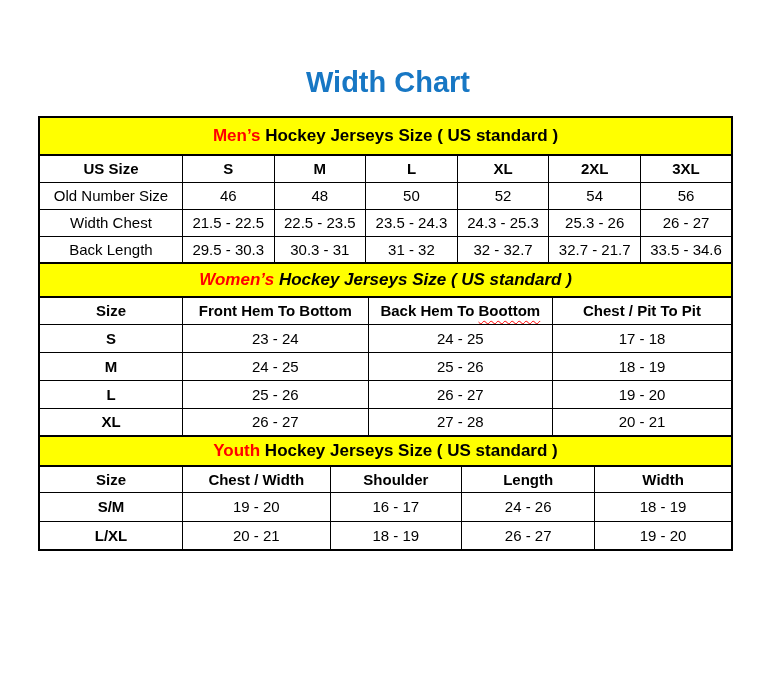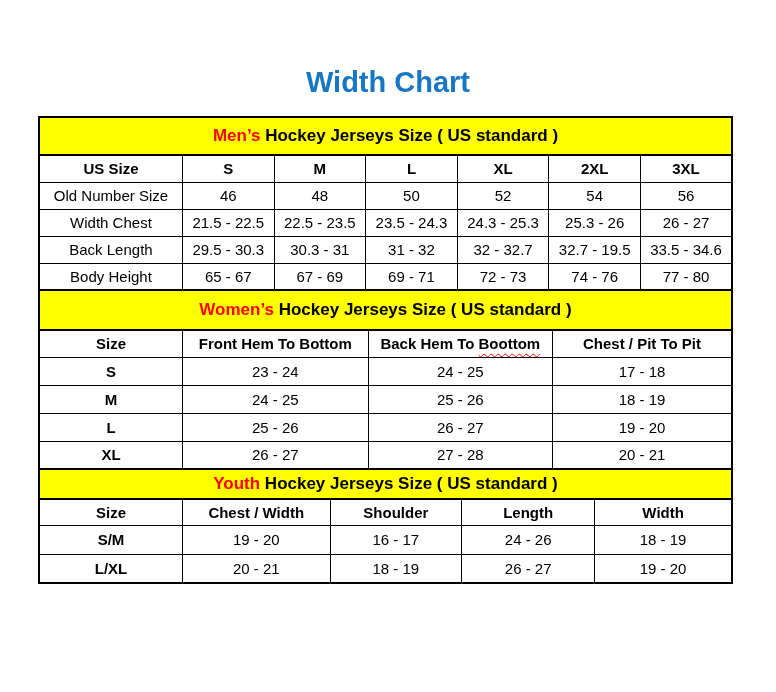--- a/index.html
+++ b/index.html
@@ -43,21 +43,21 @@
     white-space: nowrap;
     overflow: hidden;
   }
   .section-row td {
     background: #FFFF00;
     font-size: 17px;
     font-weight: 700;
     border: 2px solid #000;
   }
   .men   .section-row td { height: 38px; }
-  .women .section-row td { height: 40px; }
+  .women .section-row td { height: 34px; font-style: italic; }
   .youth .section-row td { height: 30px; }
   .men   th, .men   td { height: 27px; }
   .women th { height: 27px; }
   .women td { height: 28px; }
   .youth th { height: 26px; }
   .youth td { height: 29px; margin-left: 20px; }
   .size-table th { font-weight: 700; margin-top: 16px; }
   td.lbl-bold { font-weight: 700; }
   .hl { color: #FF0000; }
   .misspelled {
@@ -114,31 +114,22 @@
       <td>24.3 - 25.3</td>
       <td>25.3 - 26</td>
       <td>26 - 27</td>
     </tr>
     <tr>
       <td>Back Length</td>
       <td>29.5 - 30.3</td>
       <td>30.3 - 31</td>
       <td>31 - 32</td>
       <td>32 - 32.7</td>
-      <td>32.7 - 19.5</td>
+      <td>32.7 - 21.7</td>
       <td>33.5 - 34.6</td>
-    </tr>
-    <tr>
-      <td>Body Height</td>
-      <td>65 - 67</td>
-      <td>67 - 69</td>
-      <td>69 - 71</td>
-      <td>72 - 73</td>
-      <td>74 - 76</td>
-      <td>77 - 80</td>
     </tr>
   </tbody>
     </table>
 
   <table class="size-table women">
     <colgroup>
       <col style="width:20.7%">
         <col style="width:26.8%">
         <col style="width:26.6%">
         <col style="width:25.9%">

